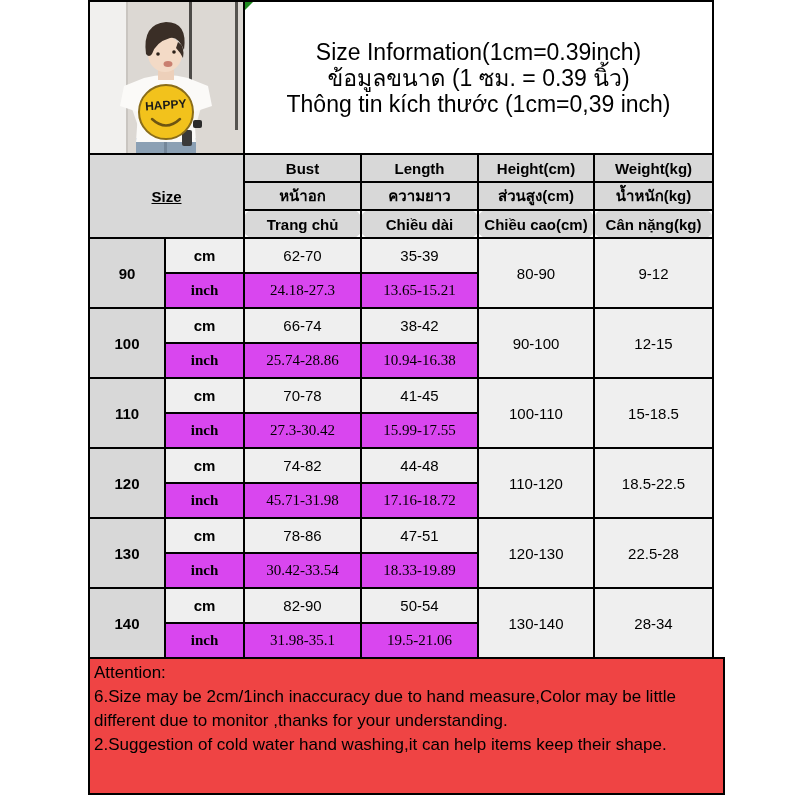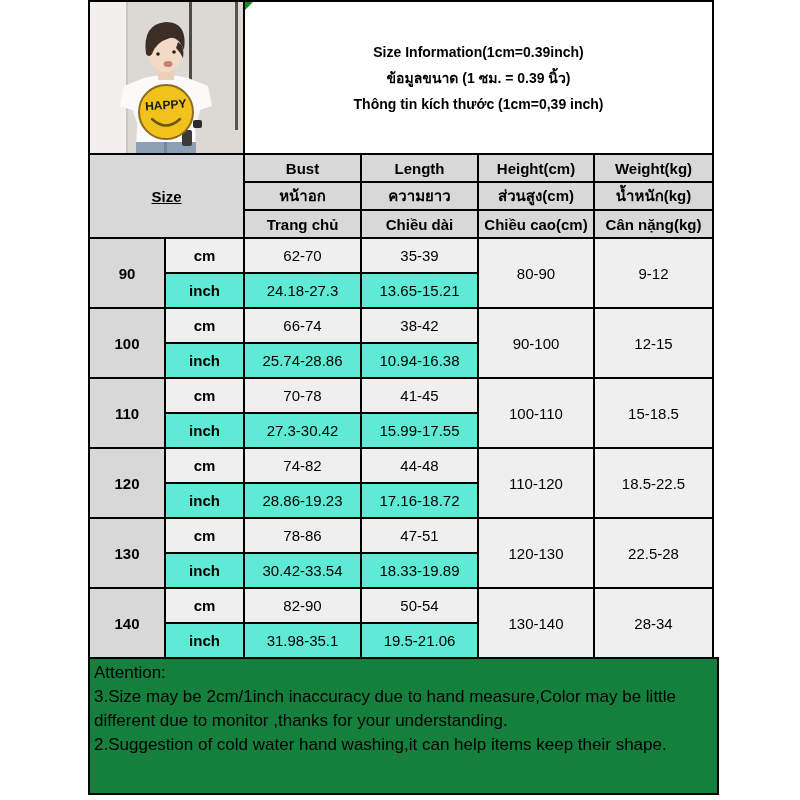--- a/index.html
+++ b/index.html
@@ -34,55 +34,55 @@
     overflow: hidden;
     font-size: 15px;
   }
   tr.photo-row    { height: 153px; }
   tr.hdr-row      { height: 28px; }
   tr.data-row     { height: 35px; }
 
   td.photo-cell { padding: 0; background: #dcd8d3; }
   td.title-cell { background: #ffffff; position: relative; }
 
-  .title-lines { line-height: 26px; font-weight: bold; font-size: 14px; }
+  .title-lines { line-height: 26px; font-weight: normal; font-size: 23px; }
 
   .corner-triangle {
     position: absolute;
     left: 0; top: 0;
     width: 0; height: 0;
     border-top: 8px solid #1f8a1f;
     border-right: 8px solid transparent;
   }
 
   td.gray-hdr {
     background: #d8d8d8;
     font-weight: bold;
   }
   td.size-big { font-size: 30px; font-weight: bold; text-decoration: underline; }
   td.hdr-en   { font-size: 16px; margin-left: 8px; }
   td.hdr-th   { font-size: 15px; }
-  td.hdr-vi   { font-size: 16px; }
+  td.hdr-vi   { font-size: 16px; border-radius: 9px; }
 
   td.size-label { background: #d8d8d8; font-weight: bold; font-size: 17px; }
   td.unit-cell  { font-weight: bold; font-size: 16px; }
   td.cm-bg   { background: #efefef; }
-  td.inch-bg { background: #5eead4; }
+  td.inch-bg { background: #d946ef; font-family: Liberation Serif, serif; }
   td.val     { font-weight: normal; font-size: 16px; }
   td.merged  { background: #efefef; font-weight: normal; font-size: 16px; }
 
   #attention-box {
     position: absolute;
     left: 88px;
     top: 657px;
     width: 620px;
     height: 132px;
     border: 2px solid #000;
-    background: #15803d;
-    padding: 2px 3px 0 4px;
+    background: #ef4444;
+    padding: 2px 9px 0 4px;
     box-sizing: content-box;
     font-size: 17px;
     line-height: 24px;
     text-align: left;
   }
   .photo-svg { display: block; }
 </style>
 </head>
 <body>
 
@@ -213,21 +213,21 @@
       <tr class="data-row">
         <td rowspan="2" class="size-label">120</td>
         <td class="unit-cell cm-bg">cm</td>
         <td class="val cm-bg">74-82</td>
         <td class="val cm-bg">44-48</td>
         <td rowspan="2" class="merged">110-120</td>
         <td rowspan="2" class="merged">18.5-22.5</td>
       </tr>
       <tr class="data-row">
         <td class="unit-cell inch-bg">inch</td>
-        <td class="val inch-bg">28.86-19.23</td>
+        <td class="val inch-bg">45.71-31.98</td>
         <td class="val inch-bg">17.16-18.72</td>
       </tr>
 
       <tr class="data-row">
         <td rowspan="2" class="size-label">130</td>
         <td class="unit-cell cm-bg">cm</td>
         <td class="val cm-bg">78-86</td>
         <td class="val cm-bg">47-51</td>
         <td rowspan="2" class="merged">120-130</td>
         <td rowspan="2" class="merged">22.5-28</td>
@@ -250,16 +250,16 @@
         <td class="unit-cell inch-bg">inch</td>
         <td class="val inch-bg">31.98-35.1</td>
         <td class="val inch-bg">19.5-21.06</td>
       </tr>
     </tbody>
       </table>
   </div>
 
   <div id="attention-box">
     <div>Attention:</div>
-    <div>3.Size may be 2cm/1inch inaccuracy due to hand measure,Color may be little different due to monitor ,thanks for your understanding.</div>
+    <div>6.Size may be 2cm/1inch inaccuracy due to hand measure,Color may be little different due to monitor ,thanks for your understanding.</div>
     <div>2.Suggestion of cold water hand washing,it can help items keep their shape.</div>
   </div>
 </div>
 
 </body></html>

